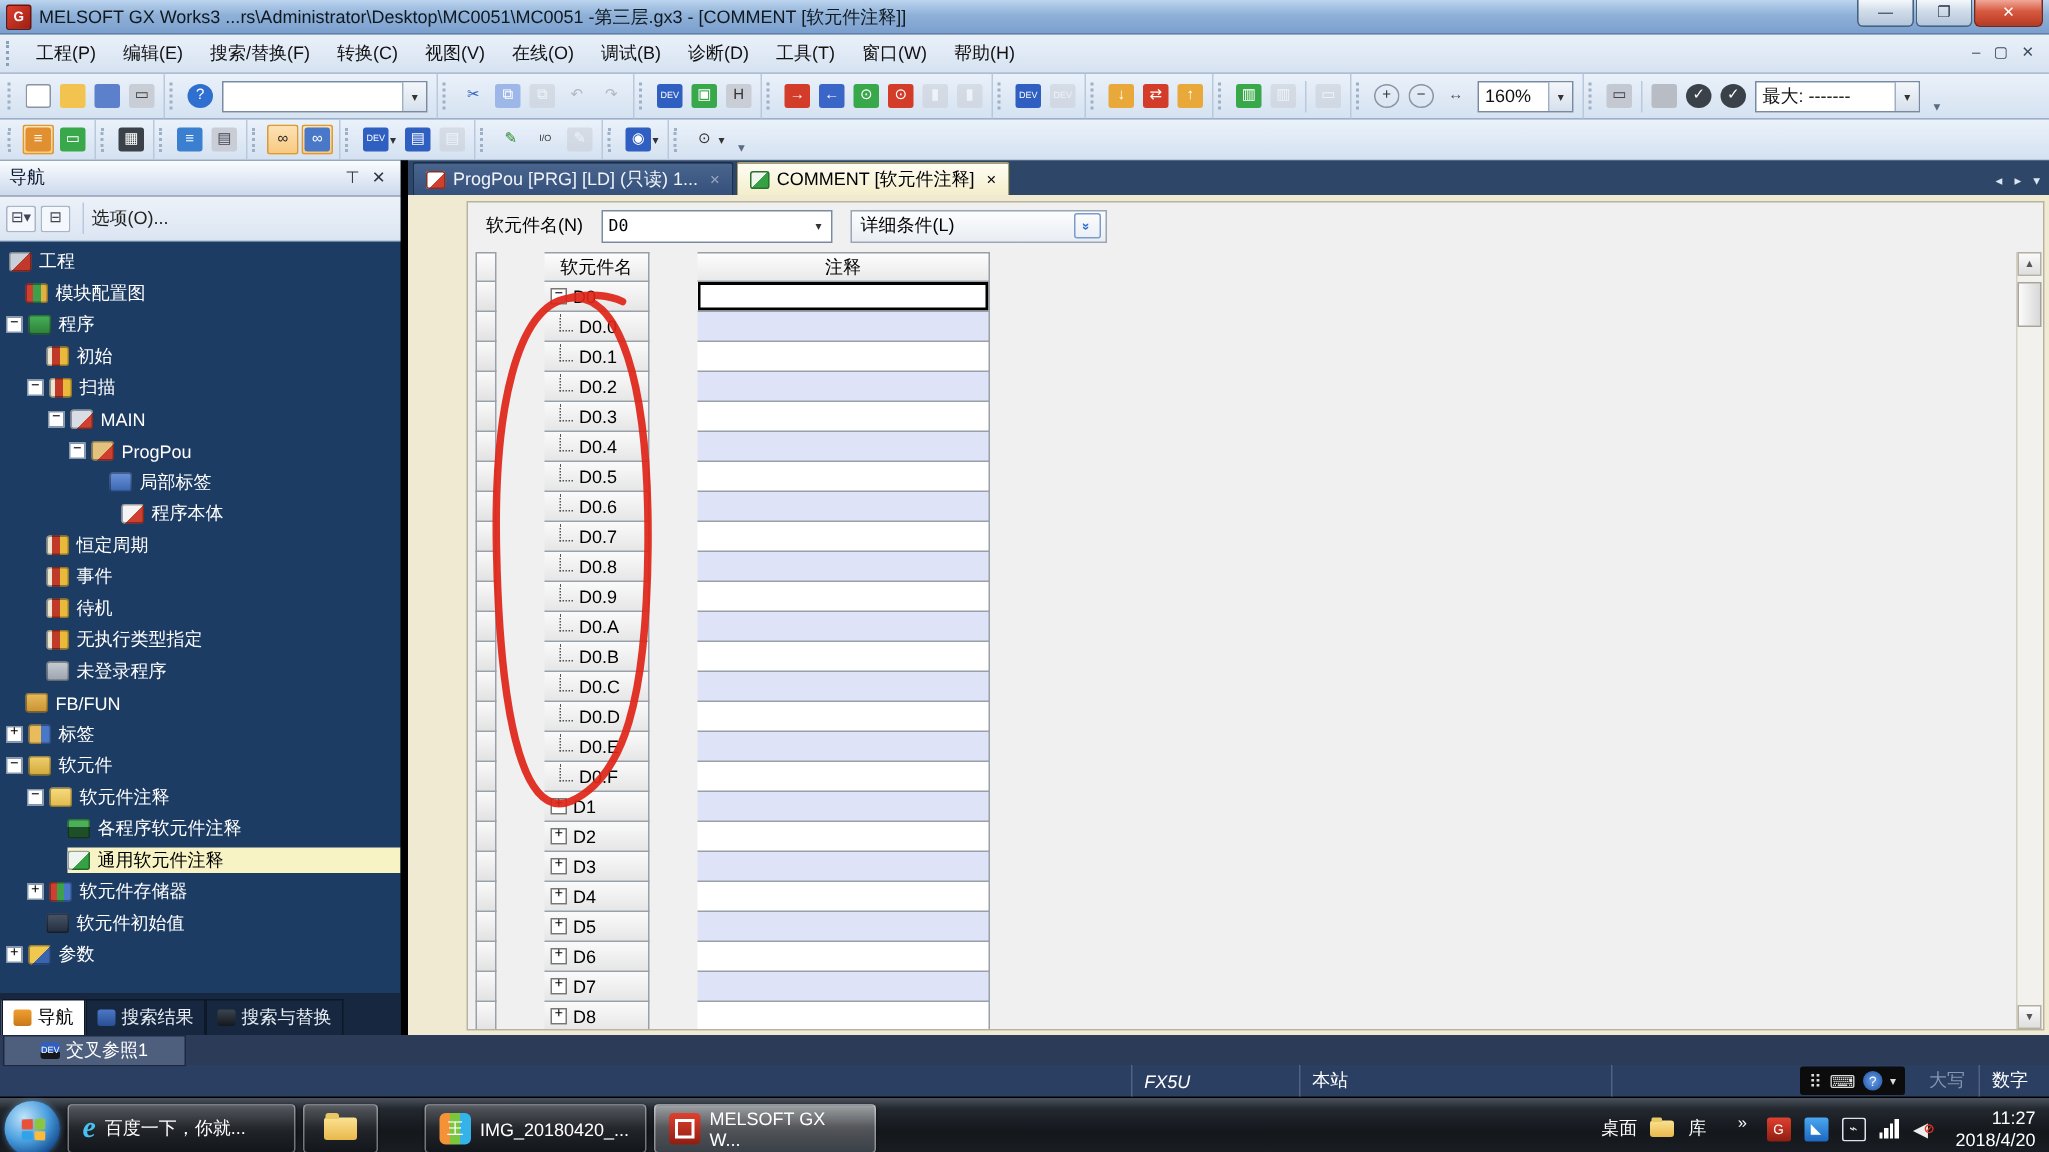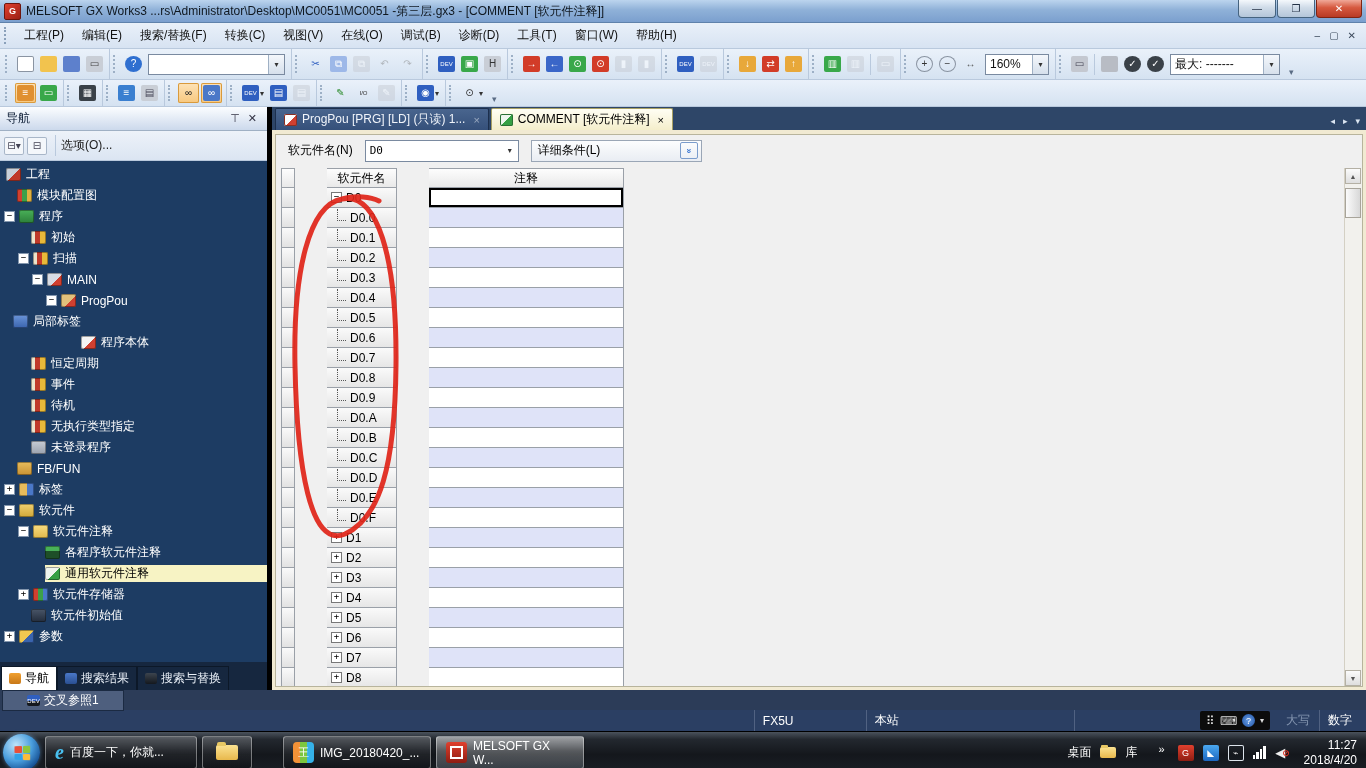--- a/index.html
+++ b/index.html
@@ -100,21 +100,21 @@
     border:1px solid #1c2f4d;border-bottom:none;border-radius:2px 2px 0 0;}
   .dtab.inactive{background:linear-gradient(#49658e,#35507a);color:#f0f4fa;}
   .dtab.active{background:linear-gradient(#fffef4,#f4eecb);color:#000;border-color:#a8a064;}
   .dtabi{width:13px;height:12px;border-radius:2px;flex:none;}
   .di-ladder{background:linear-gradient(135deg,#fff 55%,#d04030 55%);box-shadow:0 0 0 1px #8a3024 inset;}
   .di-comment{background:linear-gradient(135deg,#eef6ee 50%,#35a044 50%);box-shadow:0 0 0 1px #2a7034 inset;}
   .dclose{font-size:11px;margin-left:3px;}
   .dtab.inactive .dclose{opacity:.5;}
   .tabnav{position:absolute;right:6px;bottom:4px;color:#dce6f2;font-size:9px;display:flex;gap:8px;}
   .doc-frame{flex:1;background:#f1ead2;padding:4px 3px 5px 3px;min-height:0;}
-  .doc-inner{background:#f0f0f0;height:100%;position:relative;border:1px solid #b8b49c;overflow:hidden;}
+  .doc-inner{background:#f0f0f0;height:100%;position:relative;border:1px solid #b8b49c;overflow:hidden;margin-left:36px;}
   
   .filterbar{height:31px;display:flex;align-items:center;padding-left:12px;gap:12px;}
   .fcombo{width:152px;height:20px;background:#fff;border:1px solid #7a8aa0;display:flex;align-items:center;}
   .fcombo .v{flex:1;padding:0 4px;font-family:"DejaVu Sans Mono",monospace;font-size:11px;}
   .fcombo .a{width:16px;align-self:stretch;display:flex;align-items:center;justify-content:center;
     font-size:8px;color:#333;}
   .fdetail{width:160px;height:20px;background:linear-gradient(#fcfdfe,#e9edf3);border:1px solid #9aa6b6;
     display:flex;align-items:center;padding:0 3px 0 6px;}
   .fdetail .v{flex:1;}
   .fdetail .chev{width:16px;height:15px;border:1px solid #7a9ccc;border-radius:2px;color:#2f6fd0;
@@ -483,21 +483,21 @@
               <span>MAIN</span>
             </span>
           </div>
           <div class="trow" style="padding-left: 46px;">
             <span class="texp">−</span>
             <span class="tlabelwrap">
               <span class="ti i-progpou"></span>
               <span>ProgPou</span>
             </span>
           </div>
-          <div class="trow" style="">
+          <div class="trow" style="padding-left: 60px;">
             <span class="texp none"></span>
             <span class="tlabelwrap">
               <span class="ti i-local-label"></span>
               <span>局部标签</span>
             </span>
           </div>
           <div class="trow" style="padding-left: 68px;">
             <span class="texp none"></span>
             <span class="tlabelwrap">
               <span class="ti i-program-body"></span>
@@ -876,21 +876,21 @@
   <div class="crossref">
     <div class="xtab">
       <span class="xicon">DEV</span>
       <span>交叉参照1</span>
     </div>
   </div>
 
   <div class="statusbar">
     <div class="scell grow"></div>
     <div class="scell" style="width:183px;"></div>
-    <div class="scell" style="width:112px;">FX5U</div>
+    <div class="scell" style="width:112px;font-style:italic;">FX5U</div>
     <div class="scell" style="width:208px;">本站</div>
     <div class="scell" style="width:125px;border-right:none;"></div>
     <div class="langbox">
       <span>⠿</span>
       <span>⌨</span>
       <span class="qicon">?</span>
       <span style="font-size:8px;">▾</span>
     </div>
     <div class="scell dim" style="width:42px;">大写</div>
     <div class="scell" style="width:46px;border-right:none;">数字</div>

